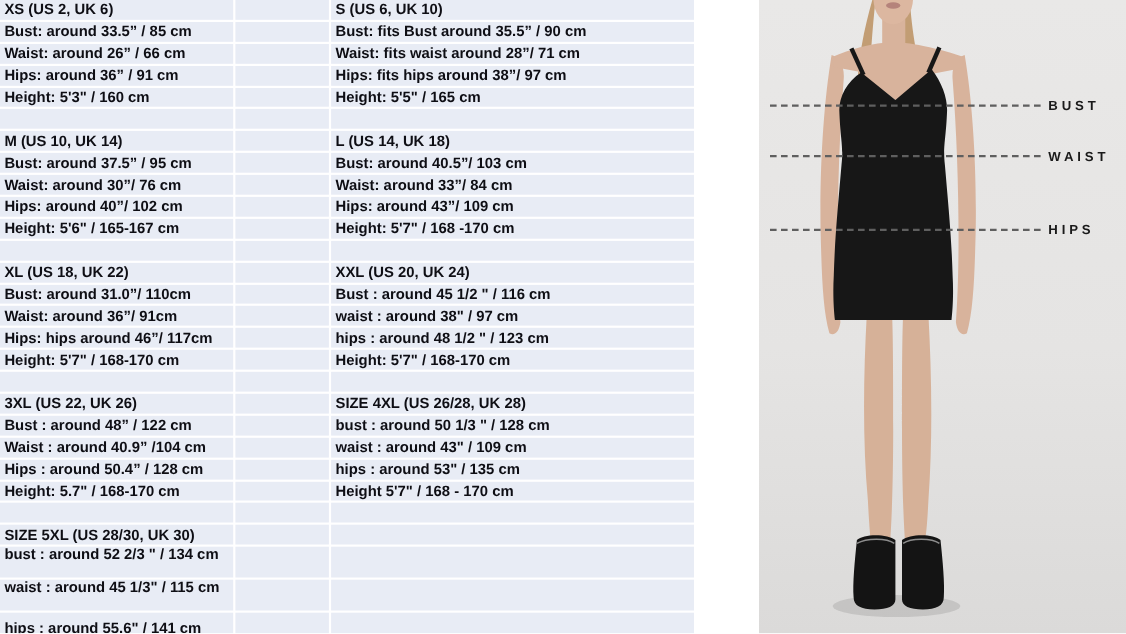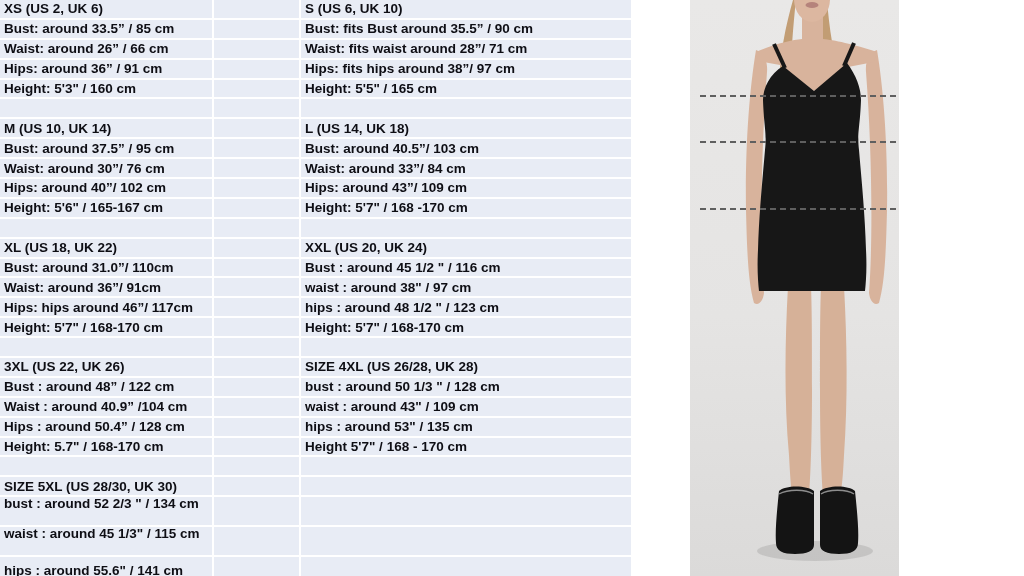--- a/index.html
+++ b/index.html
@@ -1,16 +1,16 @@
 <!DOCTYPE html>
 <html><head>
 <meta charset="utf-8">
 <style>
   html,body{margin:0;padding:0;background:#fff;}
-  #screen{position:relative;width:899px;height:576px;background:#fff;overflow:hidden;
+  #screen{position:relative;width:1024px;height:576px;background:#fff;overflow:hidden;
           font-family:"Liberation Sans",sans-serif;}
 
   
   #chart{position:absolute;left:0;top:0;width:631px;height:576px;
          display:grid;grid-template-columns:212px 85px 330px;
          grid-template-rows:repeat(25,17.9px) 28px 28px 26px;
          gap:2px;background:#fff;overflow:hidden;}
   .c{background:#e8ecf5;display:flex;align-items:center;
      font-weight:bold;font-size:13.5px;color:#0e0e14;
      padding-left:4px;white-space:nowrap;overflow:visible;line-height:15px;}

